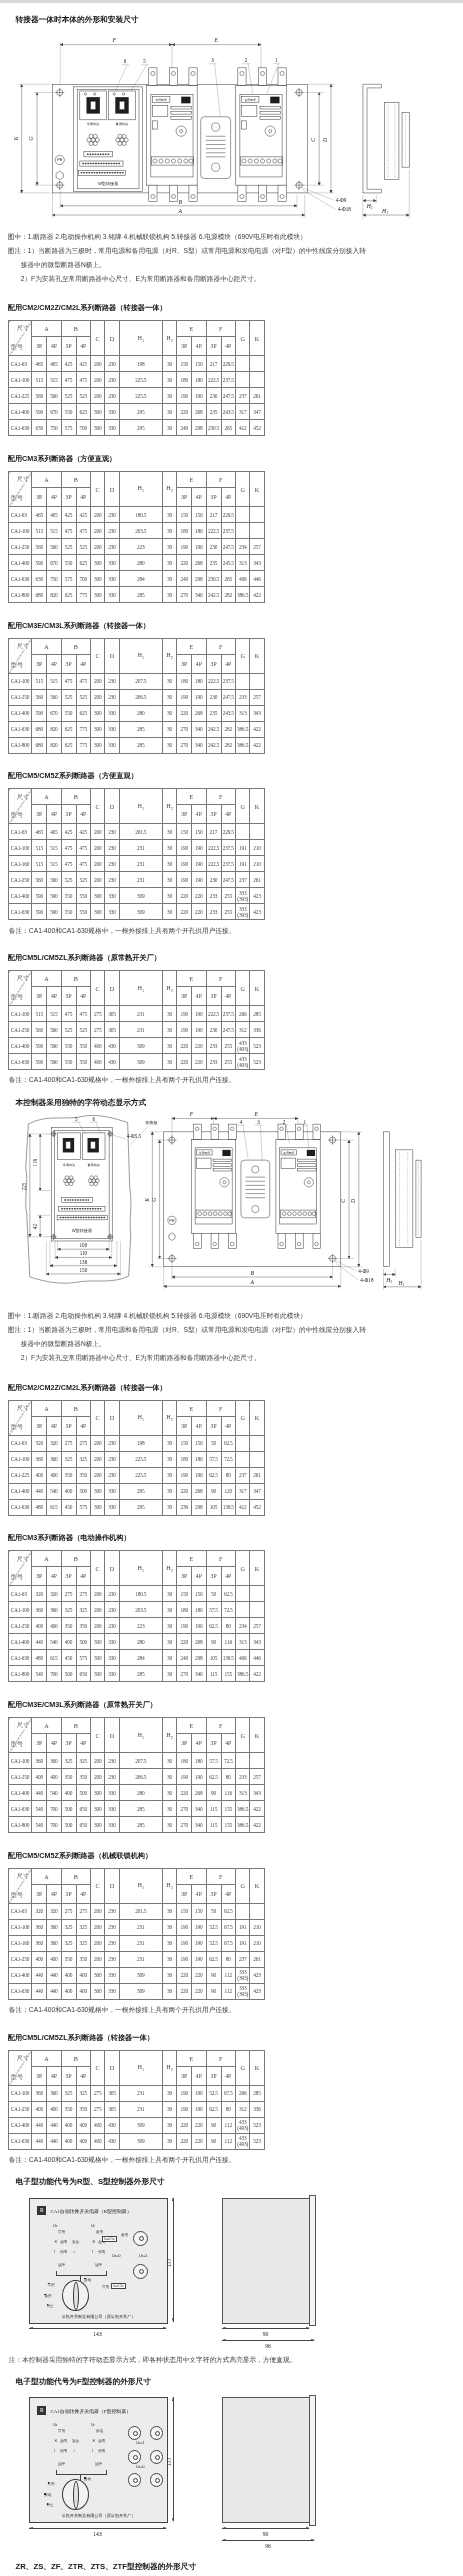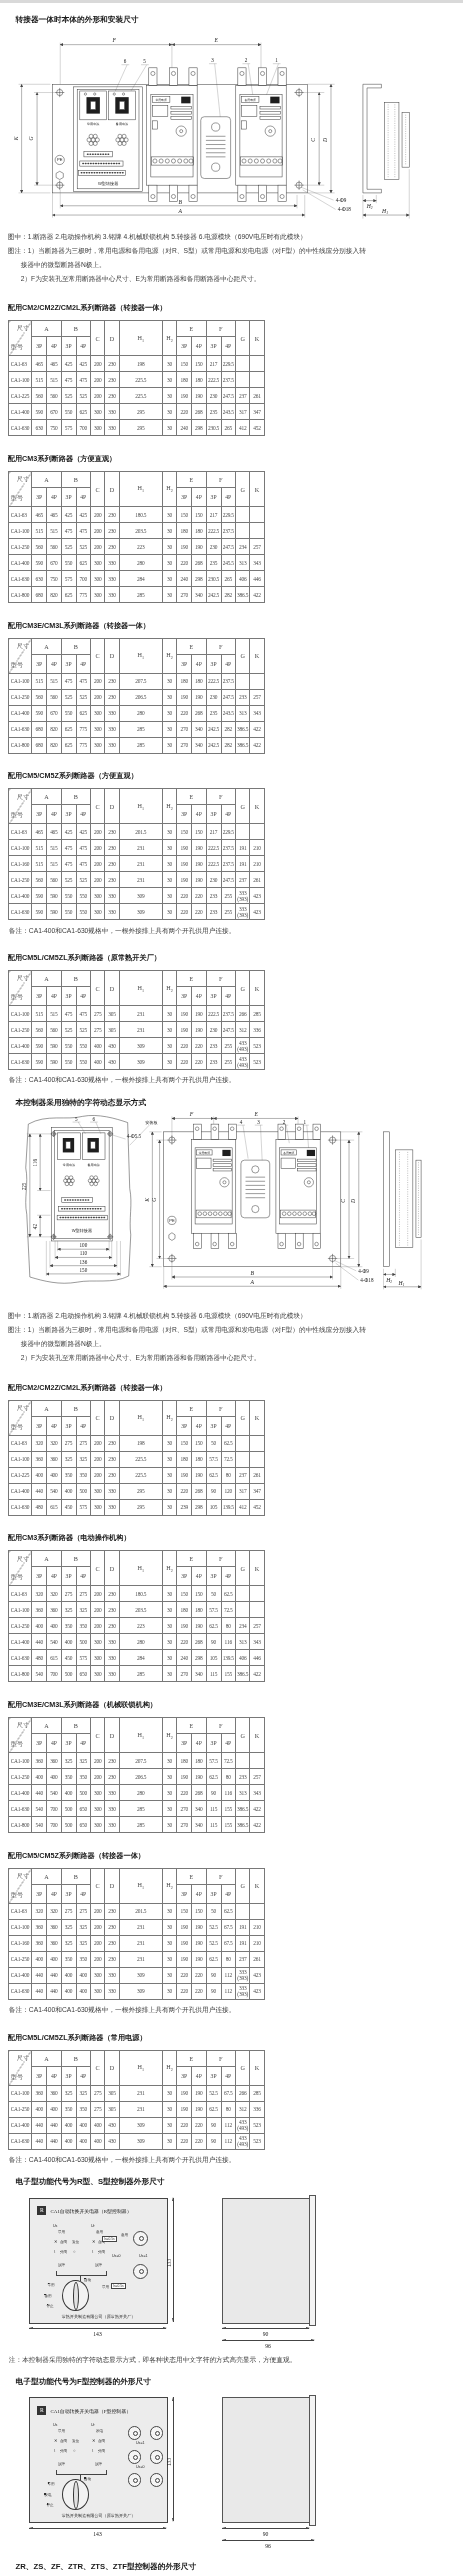--- a/index.html
+++ b/index.html
@@ -1570,21 +1570,21 @@
           <td>270</td>
           <td>340</td>
           <td>115</td>
           <td>155</td>
           <td>386.5</td>
           <td>422</td>
         </tr>
       </tbody>
     </table>
 
-  <h3 class="tt">配用CM3E/CM3L系列断路器（机械联锁机构）</h3>
+  <h3 class="tt">配用CM3E/CM3L系列断路器（原常熟开关厂）</h3>
   <table class="dim">
       <colgroup>
         <col style="width: 23px;">
         <col style="width: 15px;">
         <col style="width: 14.4px;">
         <col style="width: 15px;">
         <col style="width: 14.4px;">
         <col style="width: 14.4px;">
         <col style="width: 14.4px;">
         <col style="width: 43px;">
@@ -1706,21 +1706,21 @@
           <td>270</td>
           <td>340</td>
           <td>115</td>
           <td>155</td>
           <td>386.5</td>
           <td>422</td>
         </tr>
       </tbody>
     </table>
 
-  <h3 class="tt">配用CM5/CM5Z系列断路器（转接器一体）</h3>
+  <h3 class="tt">配用CM5/CM5Z系列断路器（机械联锁机构）</h3>
   <table class="dim">
       <colgroup>
         <col style="width: 23px;">
         <col style="width: 15px;">
         <col style="width: 14.4px;">
         <col style="width: 15px;">
         <col style="width: 14.4px;">
         <col style="width: 14.4px;">
         <col style="width: 14.4px;">
         <col style="width: 43px;">
@@ -1860,21 +1860,21 @@
           <td>220</td>
           <td>90</td>
           <td>112</td>
           <td>333 (393)</td>
           <td>423</td>
         </tr>
       </tbody>
     </table>
   <p class="note">备注：CA1-400和CA1-630规格中，一根外接排上具有两个开孔供用户连接。</p>
 
-  <h3 class="tt">配用CM5L/CM5ZL系列断路器（常用电源）</h3>
+  <h3 class="tt">配用CM5L/CM5ZL系列断路器（转接器一体）</h3>
   <table class="dim">
       <colgroup>
         <col style="width: 23px;">
         <col style="width: 15px;">
         <col style="width: 14.4px;">
         <col style="width: 15px;">
         <col style="width: 14.4px;">
         <col style="width: 14.4px;">
         <col style="width: 14.4px;">
         <col style="width: 43px;">

